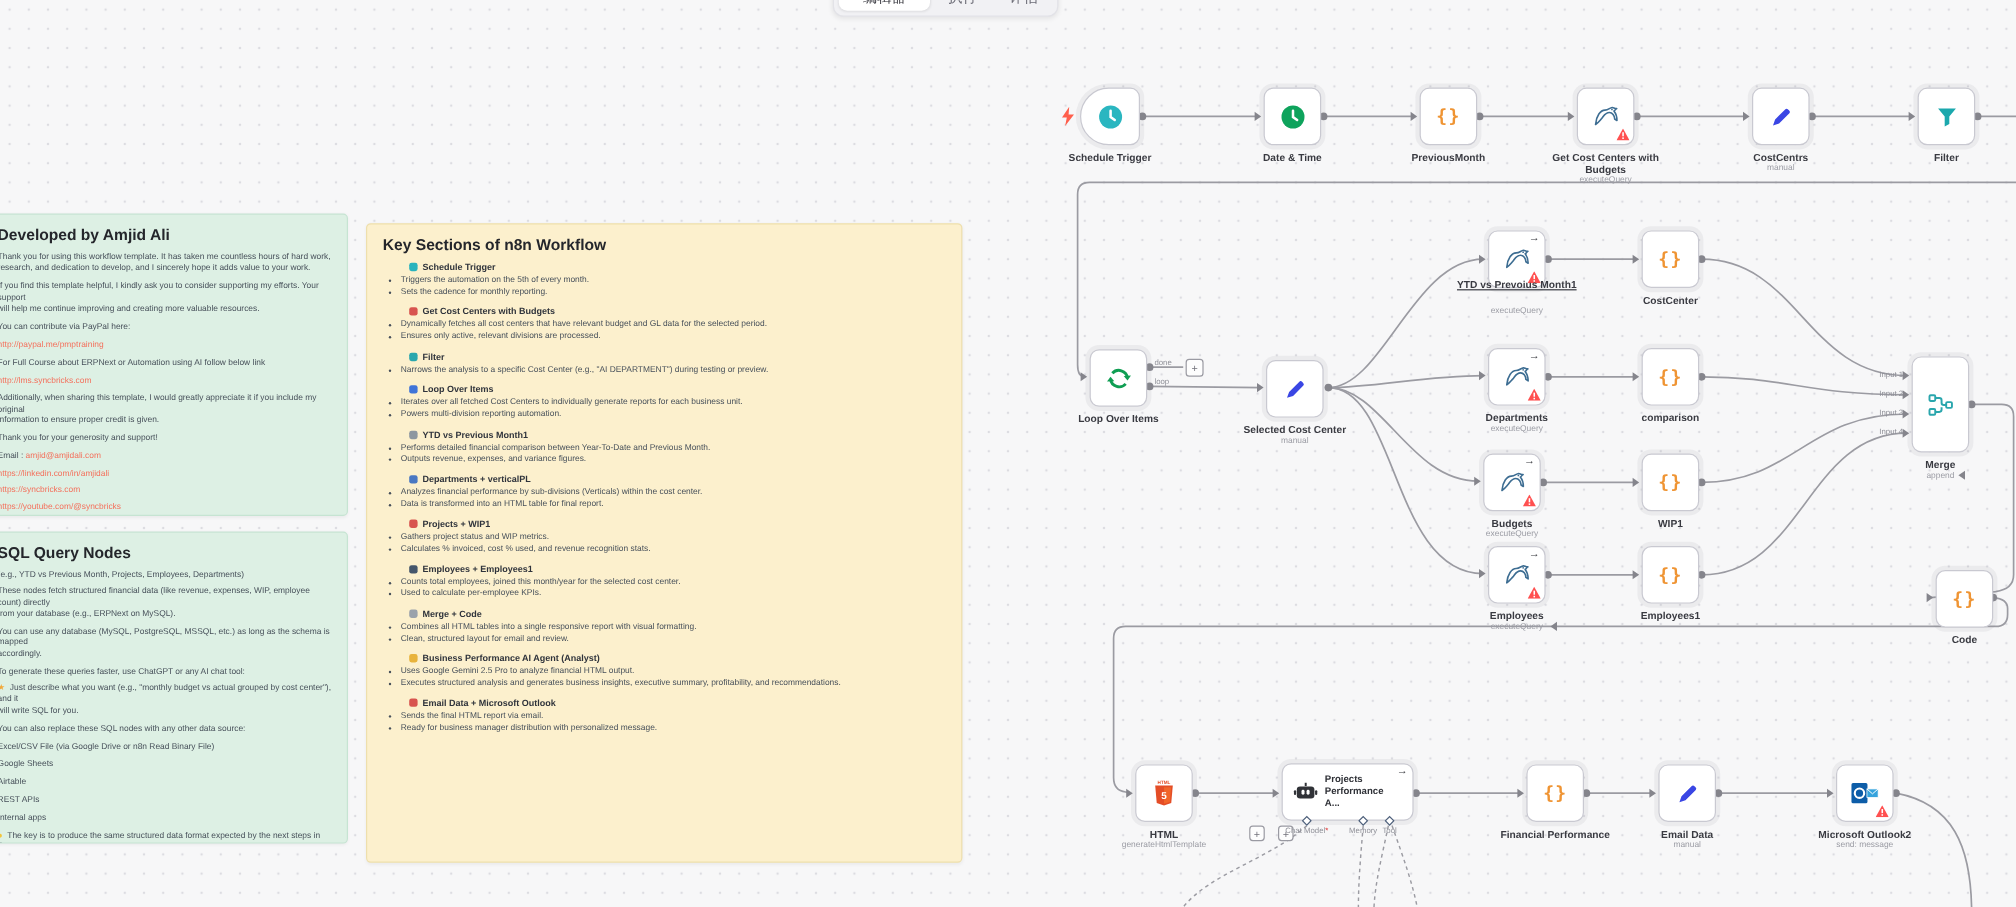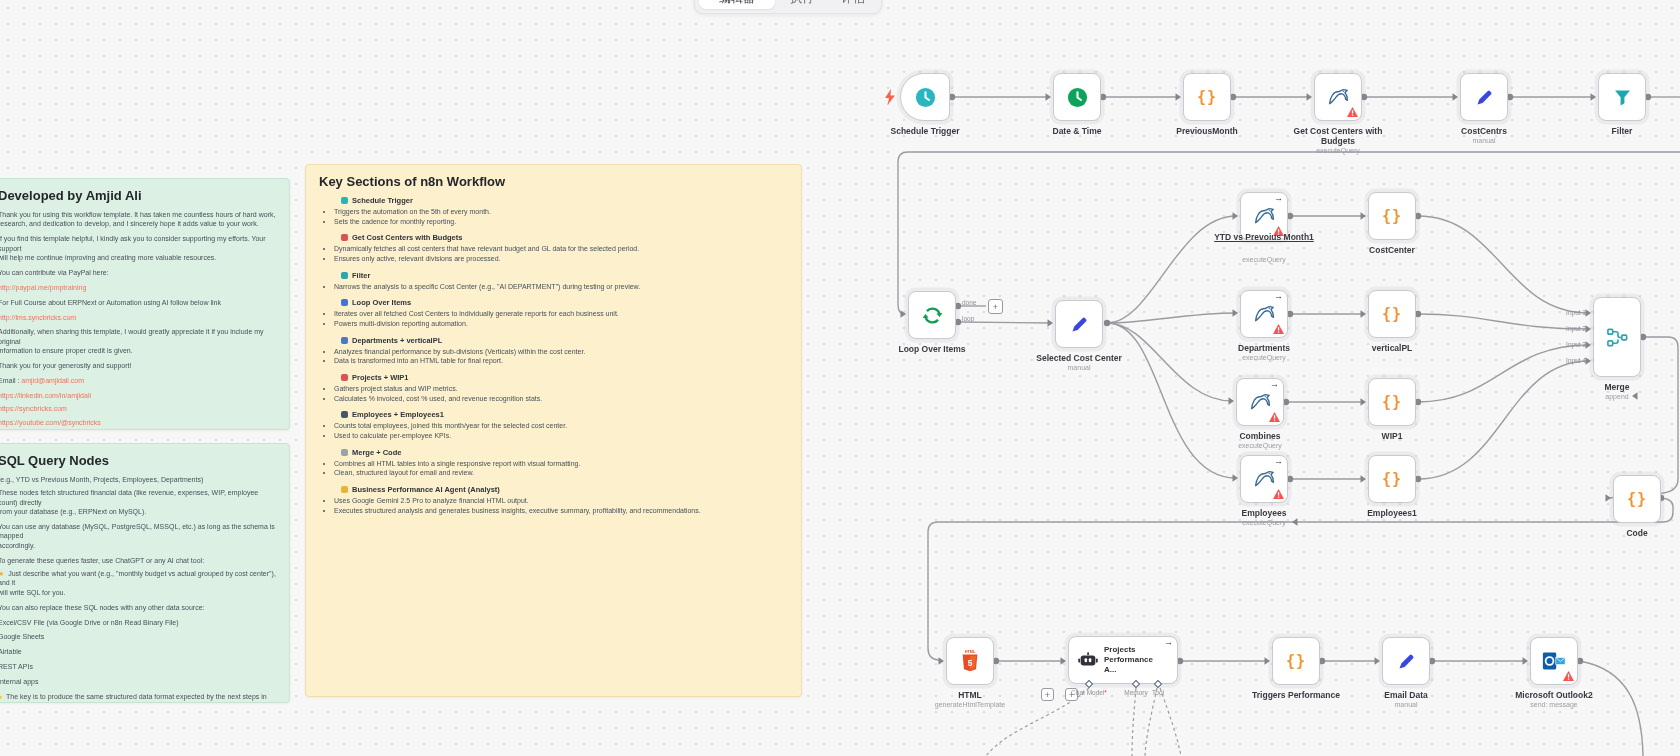--- a/index.html
+++ b/index.html
@@ -192,21 +192,21 @@
         <div class="blk"><span>Excel/CSV File (via Google Drive or n8n Read Binary File)</span></div>
         <div class="blk"><span>Google Sheets</span></div>
         <div class="blk"><span>Airtable</span></div>
         <div class="blk"><span>REST APIs</span></div>
         <div class="blk"><span>Internal apps</span></div>
         <div class="blk"><span class="bicon bulb">●</span><span> The key is to produce the same structured data format expected by the next steps in the
 workflow.</span></div>
       </div>
   </div>
 
-  <div class="note yellow" style="left:305px;top:164px;width:497px;height:533px;">
+  <div class="note yellow" style="left:305px;top:186px;width:497px;height:533px;">
     <h2>Key Sections of n8n Workflow</h2>
     <div class="nbody">
         <div class="sec">
           <div class="st">
             <span class="ic" style="background: rgb(41, 179, 189);"></span>
             <span>Schedule Trigger</span>
           </div>
           <ul>
             <li>Triggers the automation on the 5th of every month.</li>
             <li>Sets the cadence for monthly reporting.</li>
@@ -236,20 +236,30 @@
             <span class="ic" style="background: rgb(63, 116, 216);"></span>
             <span>Loop Over Items</span>
           </div>
           <ul>
             <li>Iterates over all fetched Cost Centers to individually generate reports for each business unit.</li>
             <li>Powers multi-division reporting automation.</li>
           </ul>
         </div>
         <div class="sec">
           <div class="st">
+            <span class="ic" style="background: rgb(141, 151, 160);"></span>
+            <span>YTD vs Previous Month1</span>
+          </div>
+          <ul>
+            <li>Performs detailed financial comparison between Year-To-Date and Previous Month.</li>
+            <li>Outputs revenue, expenses, and variance figures.</li>
+          </ul>
+        </div>
+        <div class="sec">
+          <div class="st">
             <span class="ic" style="background: rgb(74, 120, 194);"></span>
             <span>Departments + verticalPL</span>
           </div>
           <ul>
             <li>Analyzes financial performance by sub-divisions (Verticals) within the cost center.</li>
             <li>Data is transformed into an HTML table for final report.</li>
           </ul>
         </div>
         <div class="sec">
           <div class="st">
@@ -282,20 +292,30 @@
           </ul>
         </div>
         <div class="sec">
           <div class="st">
             <span class="ic" style="background: rgb(232, 179, 60);"></span>
             <span>Business Performance AI Agent (Analyst)</span>
           </div>
           <ul>
             <li>Uses Google Gemini 2.5 Pro to analyze financial HTML output.</li>
             <li>Executes structured analysis and generates business insights, executive summary, profitability, and recommendations.</li>
+          </ul>
+        </div>
+        <div class="sec">
+          <div class="st">
+            <span class="ic" style="background: rgb(216, 84, 79);"></span>
+            <span>Email Data + Microsoft Outlook</span>
+          </div>
+          <ul>
+            <li>Sends the final HTML report via email.</li>
+            <li>Ready for business manager distribution with personalized message.</li>
           </ul>
         </div>
       </div>
   </div>
 
   <div id="nodes">
       <div class="node trigger" style="left: 900px; top: 73px; width: 50px; height: 48px;">
         <span style="line-height: 0;"><svg viewBox="0 0 24 24" width="23" height="23">
             <circle cx="12" cy="12" r="10" fill="#2ab6c0"></circle>
             <path d="M12 6.5 V12 L15.6 14.6" stroke="#fff" stroke-width="2.2" fill="none" stroke-linecap="round"></path>
@@ -386,34 +406,34 @@
             <rect x="4.9" y="3.2" width="1.3" height="3.4" fill="#fff"></rect>
             <rect x="4.9" y="7.5" width="1.3" height="1.3" fill="#fff"></rect>
           </svg></span>
         <span class="abadge">→</span>
       </div>
       <div class="nlabel" style="left: 1194px; top: 343px; width: 140px;">Departments</div>
       <div class="nsub" style="left: 1194px; top: 354px; width: 140px;">executeQuery</div>
       <div class="node" style="left: 1368px; top: 290px; width: 48px; height: 48px;">
         <span style="line-height: 0;"><span class="braces">{}</span></span>
       </div>
-      <div class="nlabel" style="left: 1322px; top: 343px; width: 140px;">verticalPL</div>
+      <div class="nlabel" style="left: 1322px; top: 343px; width: 140px;">comparison</div>
       <div class="node" style="left: 1236px; top: 378px; width: 48px; height: 48px;">
         <span style="line-height: 0;"><svg viewBox="0 0 24 24" width="25" height="25">
             <path d="M3.5 18 C4 11 7.5 6.5 11 6.5 C13.8 6.5 14.8 4.6 16.8 4.4 C17.8 4.3 18.6 5.2 20.4 5.2 C19 6 19 7 18.2 7.2 C19.8 9.2 20.6 12 20.6 14.8 L18.8 13.6 C18.8 10.8 16.8 8.4 14.6 8.4 C11 8.4 10 11.4 8.2 13.4 C6.6 15.2 5.4 16.8 3.5 18 Z" fill="none" stroke="#3d6d92" stroke-width="1.3" stroke-linejoin="round"></path>
             <circle cx="16.6" cy="5.9" r="0.7" fill="#3d6d92"></circle>
           </svg></span>
         <span class="warnbadge"><svg width="11" height="10" viewBox="0 0 11 10">
             <polygon points="5.5,0 11,10 0,10" fill="#ff5050"></polygon>
             <rect x="4.9" y="3.2" width="1.3" height="3.4" fill="#fff"></rect>
             <rect x="4.9" y="7.5" width="1.3" height="1.3" fill="#fff"></rect>
           </svg></span>
         <span class="abadge">→</span>
       </div>
-      <div class="nlabel" style="left: 1190px; top: 431px; width: 140px;">Combines</div>
+      <div class="nlabel" style="left: 1190px; top: 431px; width: 140px;">Budgets</div>
       <div class="nsub" style="left: 1190px; top: 442px; width: 140px;">executeQuery</div>
       <div class="node" style="left: 1368px; top: 378px; width: 48px; height: 48px;">
         <span style="line-height: 0;"><span class="braces">{}</span></span>
       </div>
       <div class="nlabel" style="left: 1322px; top: 431px; width: 140px;">WIP1</div>
       <div class="node" style="left: 1240px; top: 455px; width: 48px; height: 48px;">
         <span style="line-height: 0;"><svg viewBox="0 0 24 24" width="25" height="25">
             <path d="M3.5 18 C4 11 7.5 6.5 11 6.5 C13.8 6.5 14.8 4.6 16.8 4.4 C17.8 4.3 18.6 5.2 20.4 5.2 C19 6 19 7 18.2 7.2 C19.8 9.2 20.6 12 20.6 14.8 L18.8 13.6 C18.8 10.8 16.8 8.4 14.6 8.4 C11 8.4 10 11.4 8.2 13.4 C6.6 15.2 5.4 16.8 3.5 18 Z" fill="none" stroke="#3d6d92" stroke-width="1.3" stroke-linejoin="round"></path>
             <circle cx="16.6" cy="5.9" r="0.7" fill="#3d6d92"></circle>
           </svg></span>
@@ -462,21 +482,21 @@
             <rect x="11.2" y="3.6" width="1.8" height="3" fill="#303237"></rect>
             <rect x="1.4" y="10.4" width="2" height="4.4" rx="1" fill="#303237"></rect>
             <rect x="20.6" y="10.4" width="2" height="4.4" rx="1" fill="#303237"></rect>
           </svg></span>
         <div class="agent-text">Projects Performance A...</div>
         <span class="abadge">→</span>
       </div>
       <div class="node" style="left: 1272px; top: 637px; width: 48px; height: 48px;">
         <span style="line-height: 0;"><span class="braces">{}</span></span>
       </div>
-      <div class="nlabel" style="left: 1226px; top: 690px; width: 140px;">Triggers Performance</div>
+      <div class="nlabel" style="left: 1226px; top: 690px; width: 140px;">Financial Performance</div>
       <div class="node" style="left: 1382px; top: 637px; width: 48px; height: 48px;">
         <span style="line-height: 0;"><svg viewBox="0 0 24 24" width="21" height="21">
             <path d="M4 20 L6 14.4 L15.8 4.6 Q17 3.4 18.6 5 L19.2 5.6 Q20.8 7.2 19.6 8.4 L9.8 18.2 L4 20 Z" fill="#3a46e4"></path>
           </svg></span>
       </div>
       <div class="nlabel" style="left: 1336px; top: 690px; width: 140px;">Email Data</div>
       <div class="nsub" style="left: 1336px; top: 701px; width: 140px;">manual</div>
       <div class="node" style="left: 1530px; top: 637px; width: 48px; height: 48px;">
         <span style="line-height: 0;"><svg viewBox="0 0 27 24" width="24" height="22">
             <rect x="1" y="2.5" width="15" height="19" rx="1.5" fill="#0d5da8"></rect>

